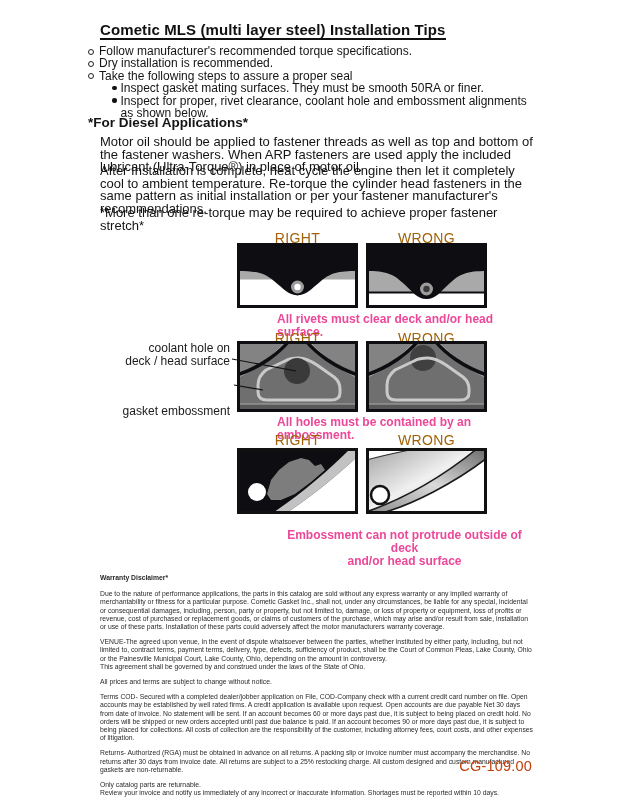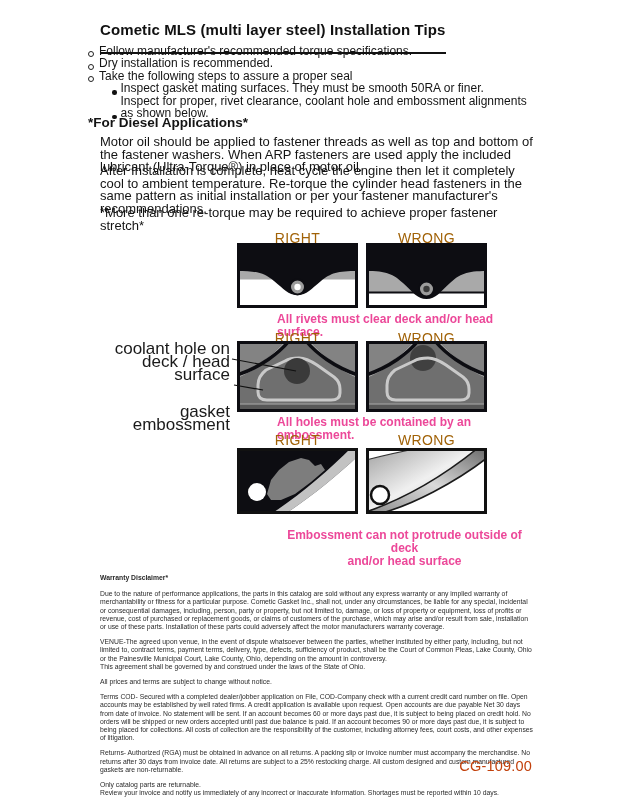--- a/index.html
+++ b/index.html
@@ -5,41 +5,41 @@
   html,body{margin:0;padding:0;}
   body{
     width:618px;height:800px;background:#ffffff;position:relative;overflow:hidden;
     font-family:"Liberation Sans", sans-serif;color:#141414;
     -webkit-font-smoothing:antialiased;
   }
   .abs{position:absolute;}
   
   .doc-title{
     left:100px;top:21px;font-size:15px;font-weight:bold;color:#111;
-    border-bottom:2px solid #111;padding-bottom:14px;letter-spacing:.1px;
+    border-bottom:2px solid #111;padding-bottom:0;letter-spacing:.1px;
   }
   
   .tips{left:88px;top:45px;width:446px;font-size:12px;line-height:12.4px;}
-  .tip-row{display:flex;align-items:flex-end;margin-bottom:0;}
+  .tip-row{display:flex;align-items:flex-start;margin-bottom:0;}
   .tip-row.sub{padding-left:24px;}
   .b-open{flex:0 0 auto;width:4px;height:4px;border:1px solid #222;border-radius:50%;margin:3.5px 5px 0 0;}
   .b-fill{flex:0 0 auto;width:4.5px;height:4.5px;background:#111;border-radius:50%;margin:3.5px 4px 0 0;}
   
   .diesel-h{left:88px;top:115px;font-size:13.5px;font-weight:bold;}
   .para{left:100px;width:438px;font-size:13px;line-height:12.6px;}
   .p1{top:136px;}
   .p2{top:165px;}
   .note{top:207px;}
   
   .diagrams{left:100px;top:230px;width:432px;height:320px;}
   .dlabel{position:absolute;width:121px;text-align:center;font-size:14px;color:#a16207;letter-spacing:.4px;}
   .dbox{position:absolute;width:121px;}
   .dbox svg{display:block;}
   .dcaption{position:absolute;font-size:12px;font-weight:bold;line-height:13px;color:#ec4899;margin-left:40px;}
-  .ll{position:absolute;left:0;width:130px;text-align:right;font-size:17px;line-height:13px;color:#1a1a1a;}
+  .ll{position:absolute;left:0;width:130px;text-align:right;font-size:12px;line-height:13px;color:#1a1a1a;}
   .leaders{position:absolute;left:0;top:0;pointer-events:none;}
   
   .disclaimer{left:100px;top:574px;width:433px;font-size:6.8px;line-height:8.2px;color:#2a2a2a;}
   .disclaimer p{margin:0 0 7px 0;}
   .disclaimer p.tight{margin-bottom:0;}
   .disclaimer .dh{font-weight:bold;margin-bottom:8px;}
   
   .doc-number{right:86px;top:758px;font-size:14.5px;color:#c2410c;letter-spacing:.2px;}
 </style>
 </head>

